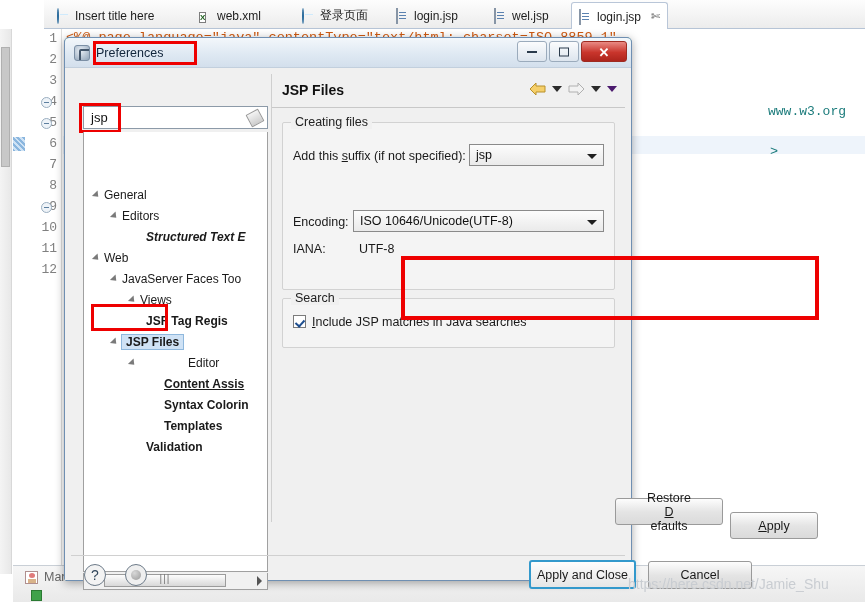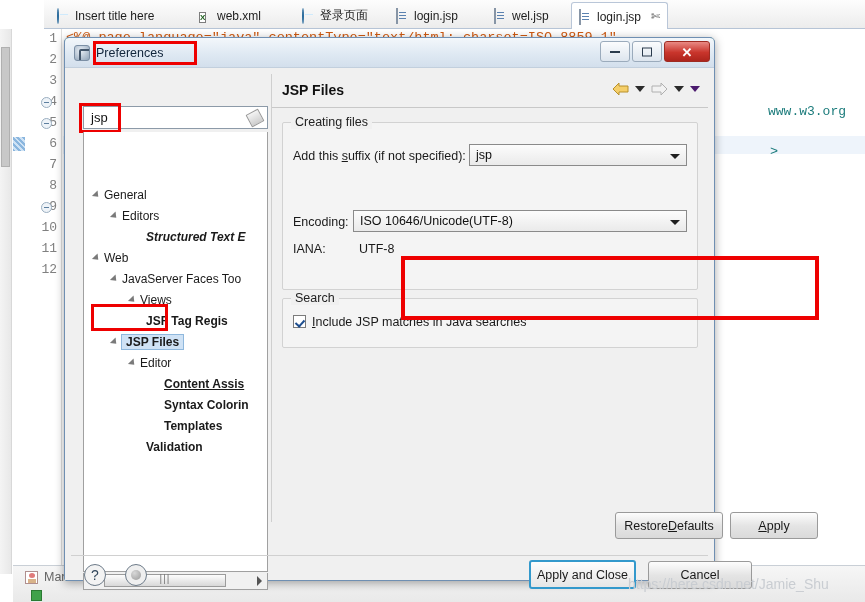--- a/index.html
+++ b/index.html
@@ -129,21 +129,21 @@
     background:#d9b38a;
   }
   .markers-row {
     position:absolute; left:18px; top:24px; display:flex; align-items:center; gap:6px;
     color:#444; font-size:12px;
   }
   .ic-green{ width:11px;height:11px;background:#3fa24a;border:1px solid #2a7a32; }
 
   
   .dialog {
-    position: absolute; left: 64px; top: 37px; width: 651px; height: 544px;
+    position: absolute; left: 64px; top: 37px; width: 568px; height: 544px;
     background: #0f766e;
     border: 1px solid #6f8fb2;
     border-radius: 5px 5px 3px 3px;
     box-shadow: 0 2px 10px rgba(0,0,0,.35);
     text-align: center;
   }
   .dlg-titlebar {
     position: absolute; left: 0; top: 0; right: 0; height: 30px;
     background: linear-gradient(#f3f7fb, #dfe9f3 55%, #d3dfec);
     border-radius: 4px 4px 0 0;
@@ -485,21 +485,21 @@
             <span class="arrow"></span>
             <span class="lbl">Views</span>
           </div>
         <div class="tnode bold" style="top:132px; left:62px;">
             <span class="lbl">JSF Tag Regis</span>
           </div>
         <div class="tnode bold sel" style="top:153px; left:28px;">
             <span class="arrow"></span>
             <span class="lbl">JSP Files</span>
           </div>
-        <div class="tnode" style="top:174px; left:46px;">
+        <div class="tnode" style="top:174px; left:46px;gap:48px;">
             <span class="arrow"></span>
             <span class="lbl">Editor</span>
           </div>
         <div class="tnode bold" style="top:195px; left:80px;text-decoration:underline;">
             <span class="lbl">Content Assis</span>
           </div>
         <div class="tnode bold" style="top:216px; left:80px;">
             <span class="lbl">Syntax Colorin</span>
           </div>
         <div class="tnode bold" style="top:237px; left:80px;">
@@ -557,21 +557,21 @@
           <span class="fld-label" style="left:10px; top:119px;">IANA:</span>
           <span class="fld-label" style="left:76px; top:119px;">UTF-8</span>
         </div>
 
         <div class="group" style="left:10px; top:224px; right:10px; height:50px;">
           <span class="group-title">Search</span>
           <span class="chk" style="left:10px; top:16px;"></span>
           <span class="fld-label" style="left:29px; top:16px;"><u>I</u><span>nclude JSP matches in Java searches</span></span>
         </div>
 
-        <div class="btn" style="left:343px; top:438px; width:108px;">
+        <div class="btn" style="left:343px; top:424px; width:108px;flex-direction:column;">
           <span>Restore </span>
             <u>D</u>
             <span>efaults</span>
         </div>
         <div class="btn" style="left:458px; top:438px; width:88px;">
           <u>A</u>
             <span>pply</span>
         </div>
       </div>
 

